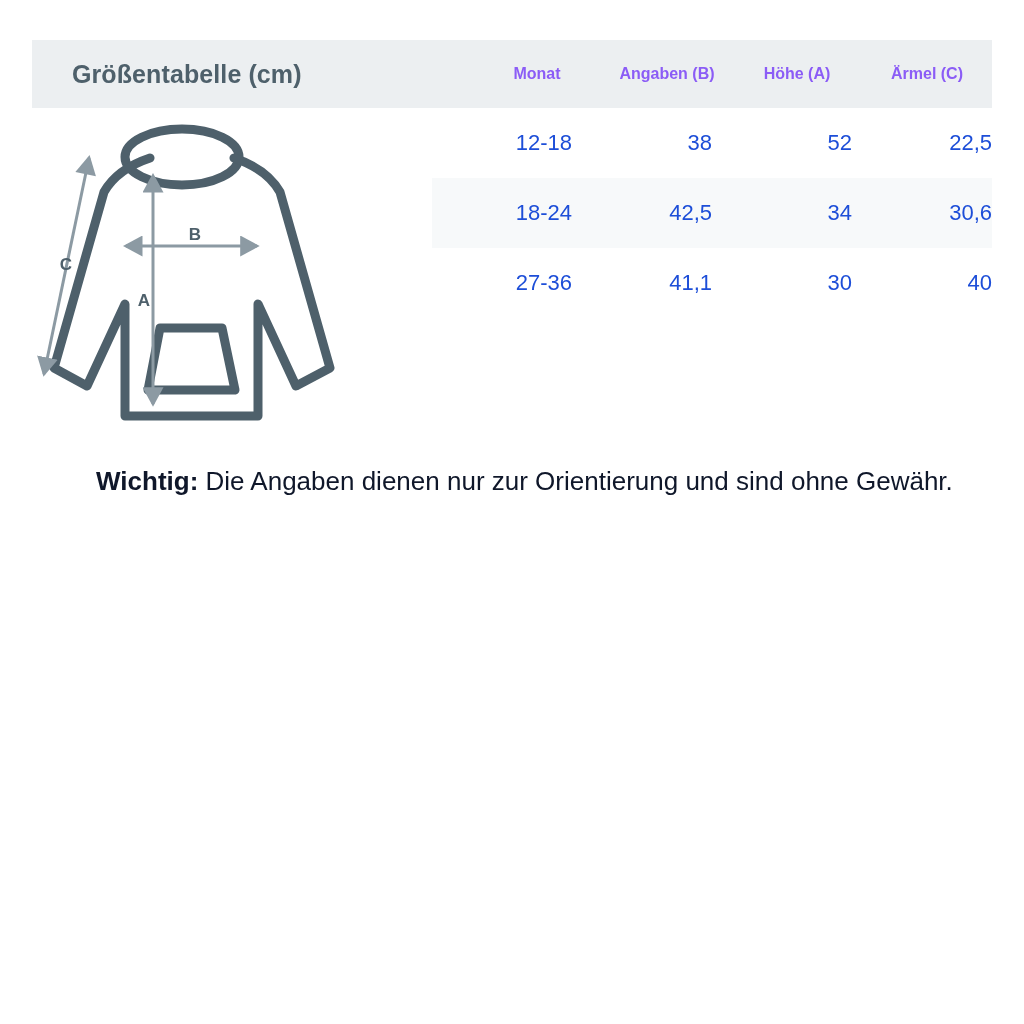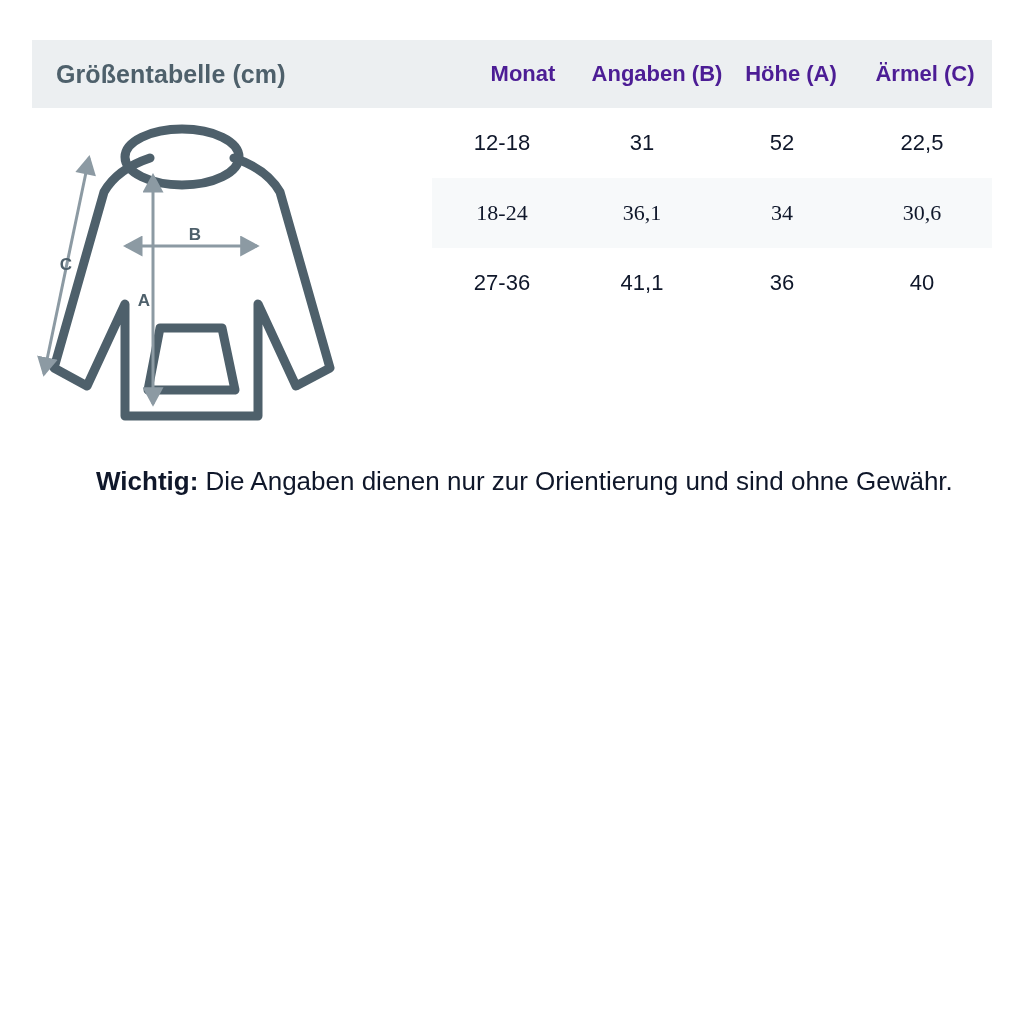--- a/index.html
+++ b/index.html
@@ -28,64 +28,63 @@
     top: 40px;
     width: 960px;
     height: 68px;
     background: #eceff1;
     display: flex;
     align-items: center;
     box-sizing: border-box;
   }
   .header-title {
     flex: 0 0 400px;
-    padding-left: 24px;
+    padding-left: 40px;
     font-size: 25px;
     font-weight: 700;
     color: #4e606b;
     letter-spacing: 0.1px;
     white-space: nowrap;
   }
   .header-cols {
     flex: 1 1 auto;
     display: flex;
     align-items: center;
     height: 100%;
   }
   .hcol {
     flex: 1 1 0;
     text-align: center;
-    font-size: 22px;
+    font-size: 16px;
     font-weight: 700;
-    color: #4c1d95;
+    color: #8b5cf6;
     white-space: nowrap;
   }
 
   
   .rows {
     position: absolute;
     left: 432px;
     top: 108px;
     width: 560px;
   }
   .row {
     display: flex;
     align-items: center;
     height: 70px;
     box-sizing: border-box;
   }
   .row.alt {
     background: #f7f9fa;
-    font-family: Liberation Serif, serif;
   }
   .cell {
     flex: 1 1 0;
-    text-align: center;
+    text-align: right;
     font-size: 22px;
-    color: #0f172a;
+    color: #1d4ed8;
     white-space: nowrap;
   }
 
   
   .illustration {
     position: absolute;
     left: 30px;
     top: 120px;
     width: 390px;
     height: 330px;
@@ -123,34 +122,34 @@
       <div class="hcol">Monat</div>
       <div class="hcol">Angaben (B)</div>
       <div class="hcol">Höhe (A)</div>
       <div class="hcol">Ärmel (C)</div>
     </div>
   </div>
 
   <div class="rows">
     <div class="row">
       <div class="cell">12-18</div>
-      <div class="cell">31</div>
+      <div class="cell">38</div>
       <div class="cell">52</div>
       <div class="cell">22,5</div>
     </div>
     <div class="row alt">
       <div class="cell">18-24</div>
-      <div class="cell">36,1</div>
+      <div class="cell">42,5</div>
       <div class="cell">34</div>
       <div class="cell">30,6</div>
     </div>
     <div class="row">
       <div class="cell">27-36</div>
       <div class="cell">41,1</div>
-      <div class="cell">36</div>
+      <div class="cell">30</div>
       <div class="cell">40</div>
     </div>
   </div>
 
   <div class="illustration">
     <svg width="390" height="330" viewBox="0 0 390 330" xmlns="http://www.w3.org/2000/svg">
       <defs>
         <marker id="arrowEnd" markerWidth="7" markerHeight="7" refX="5.6" refY="3.5" orient="auto">
           <path d="M0,0 L6.5,3.5 L0,7 z" fill="#8c9aa3"></path>
         </marker>

